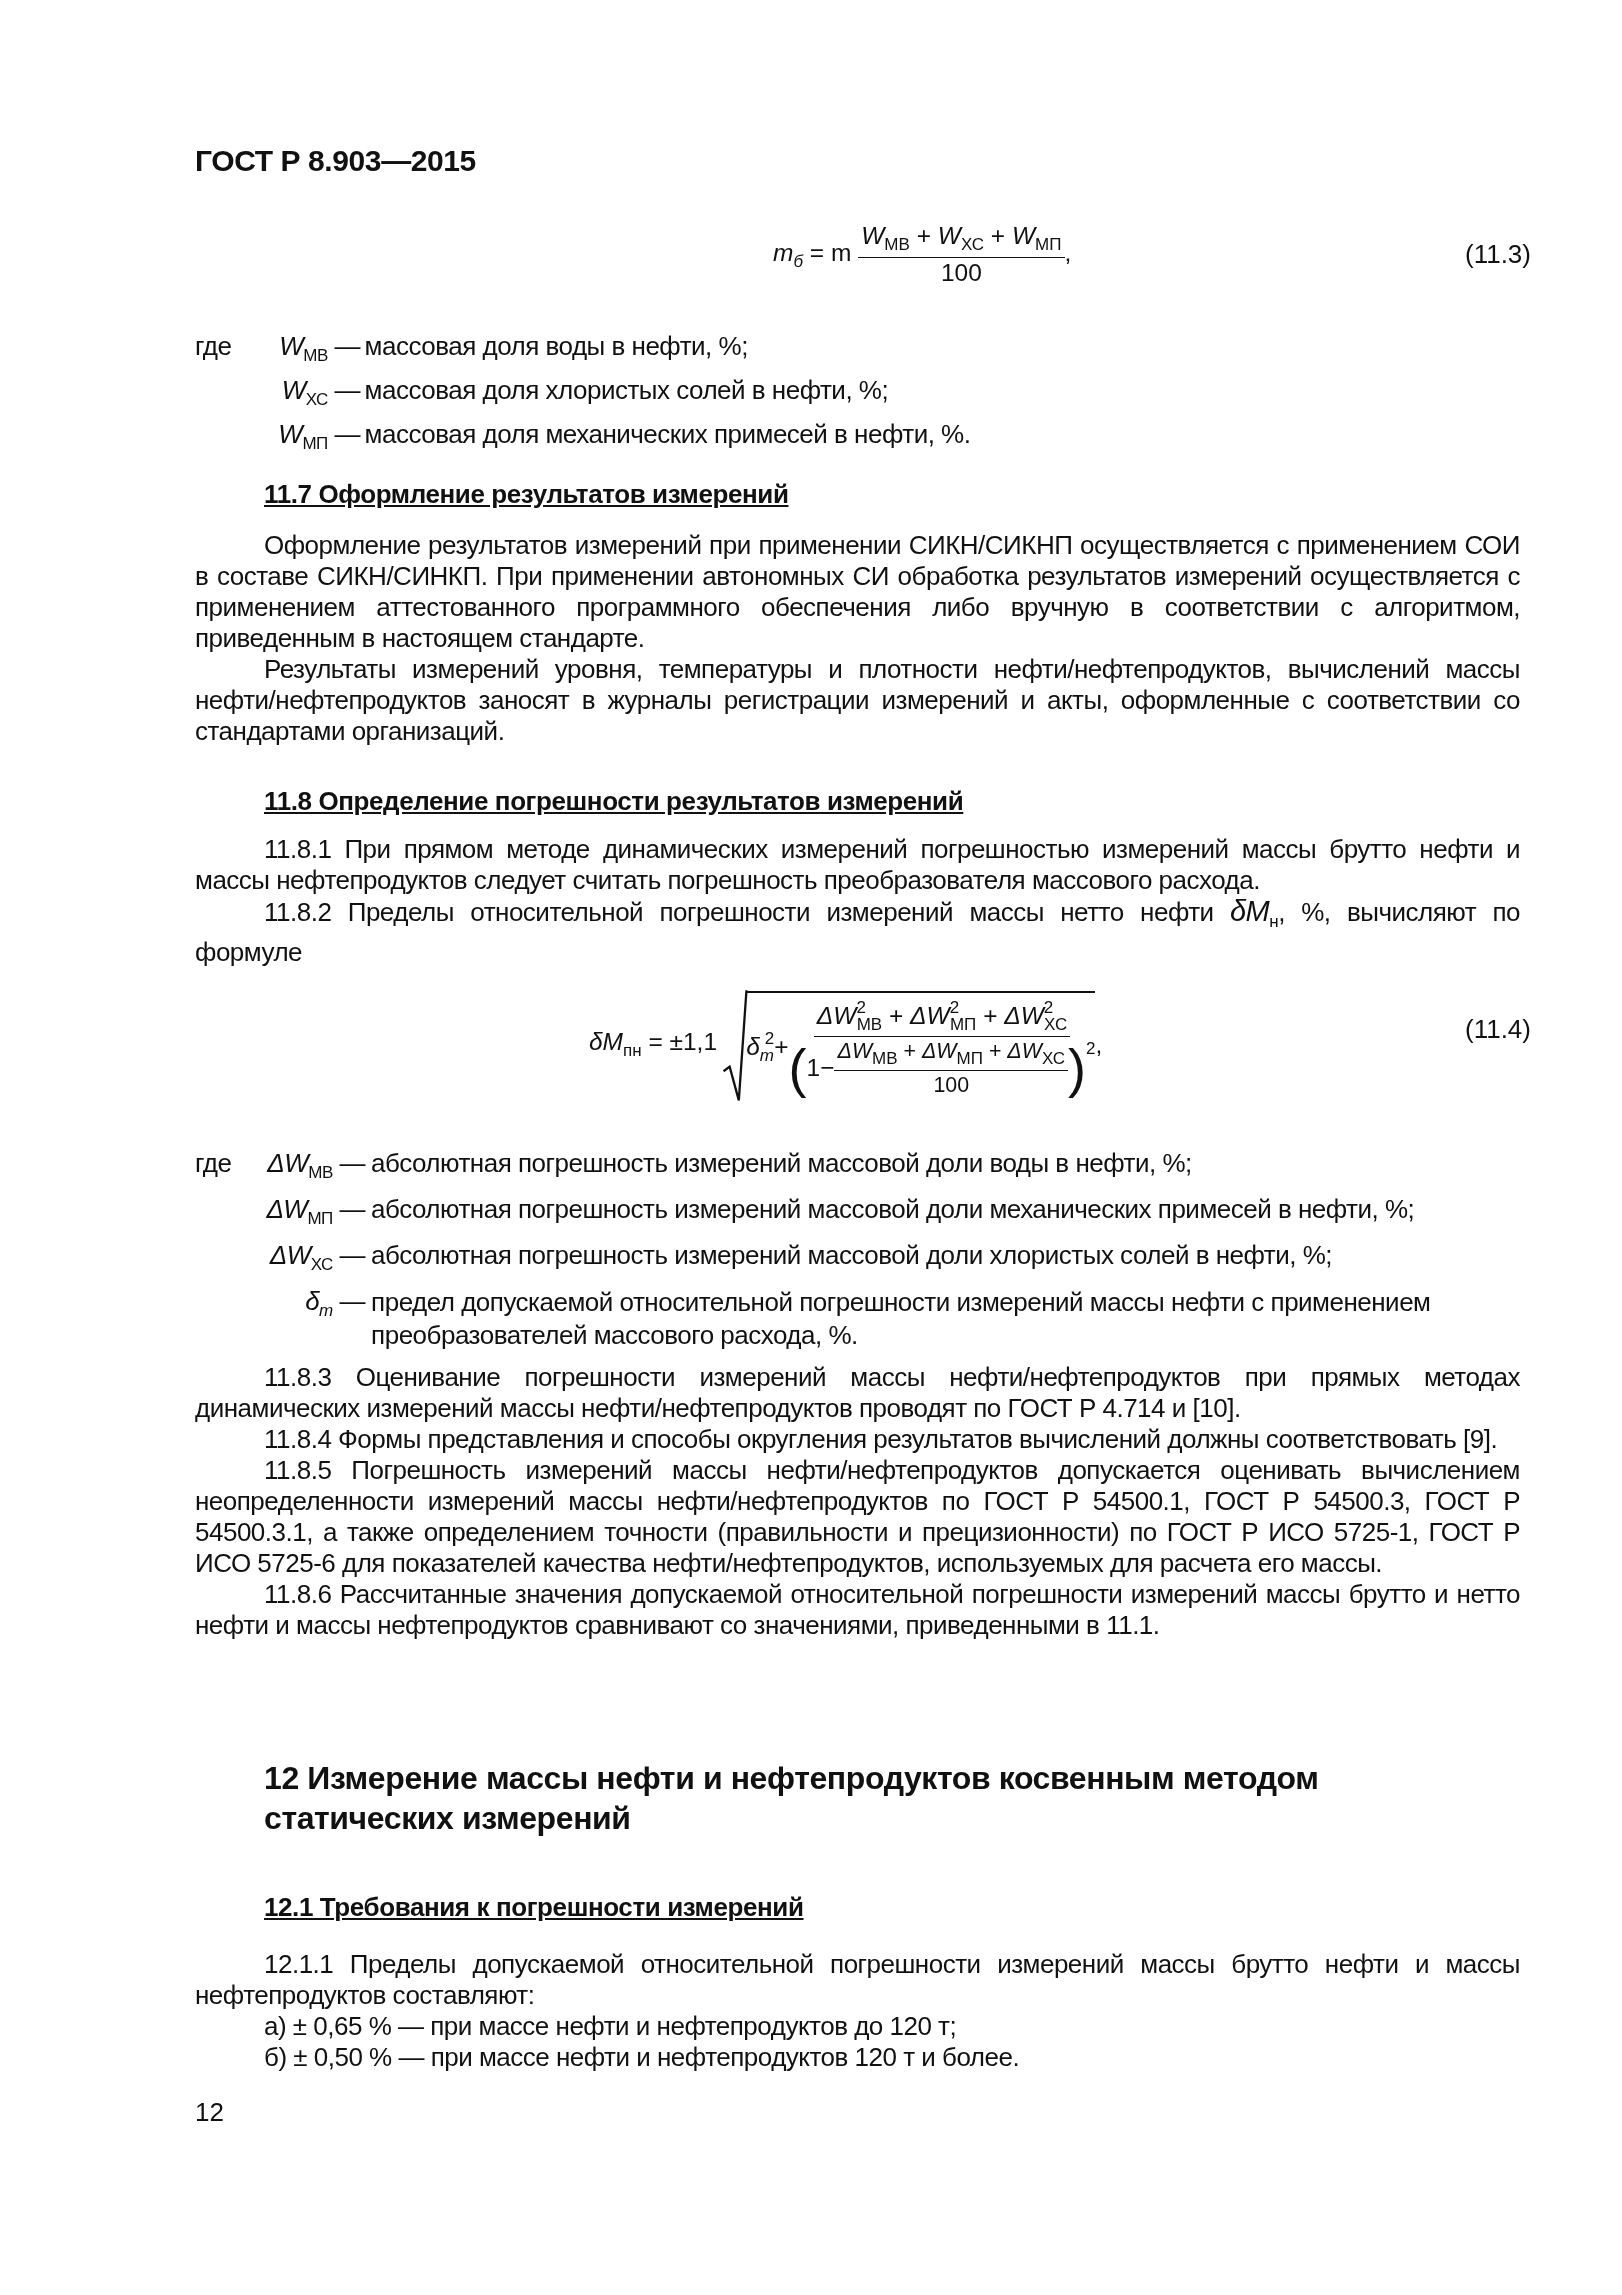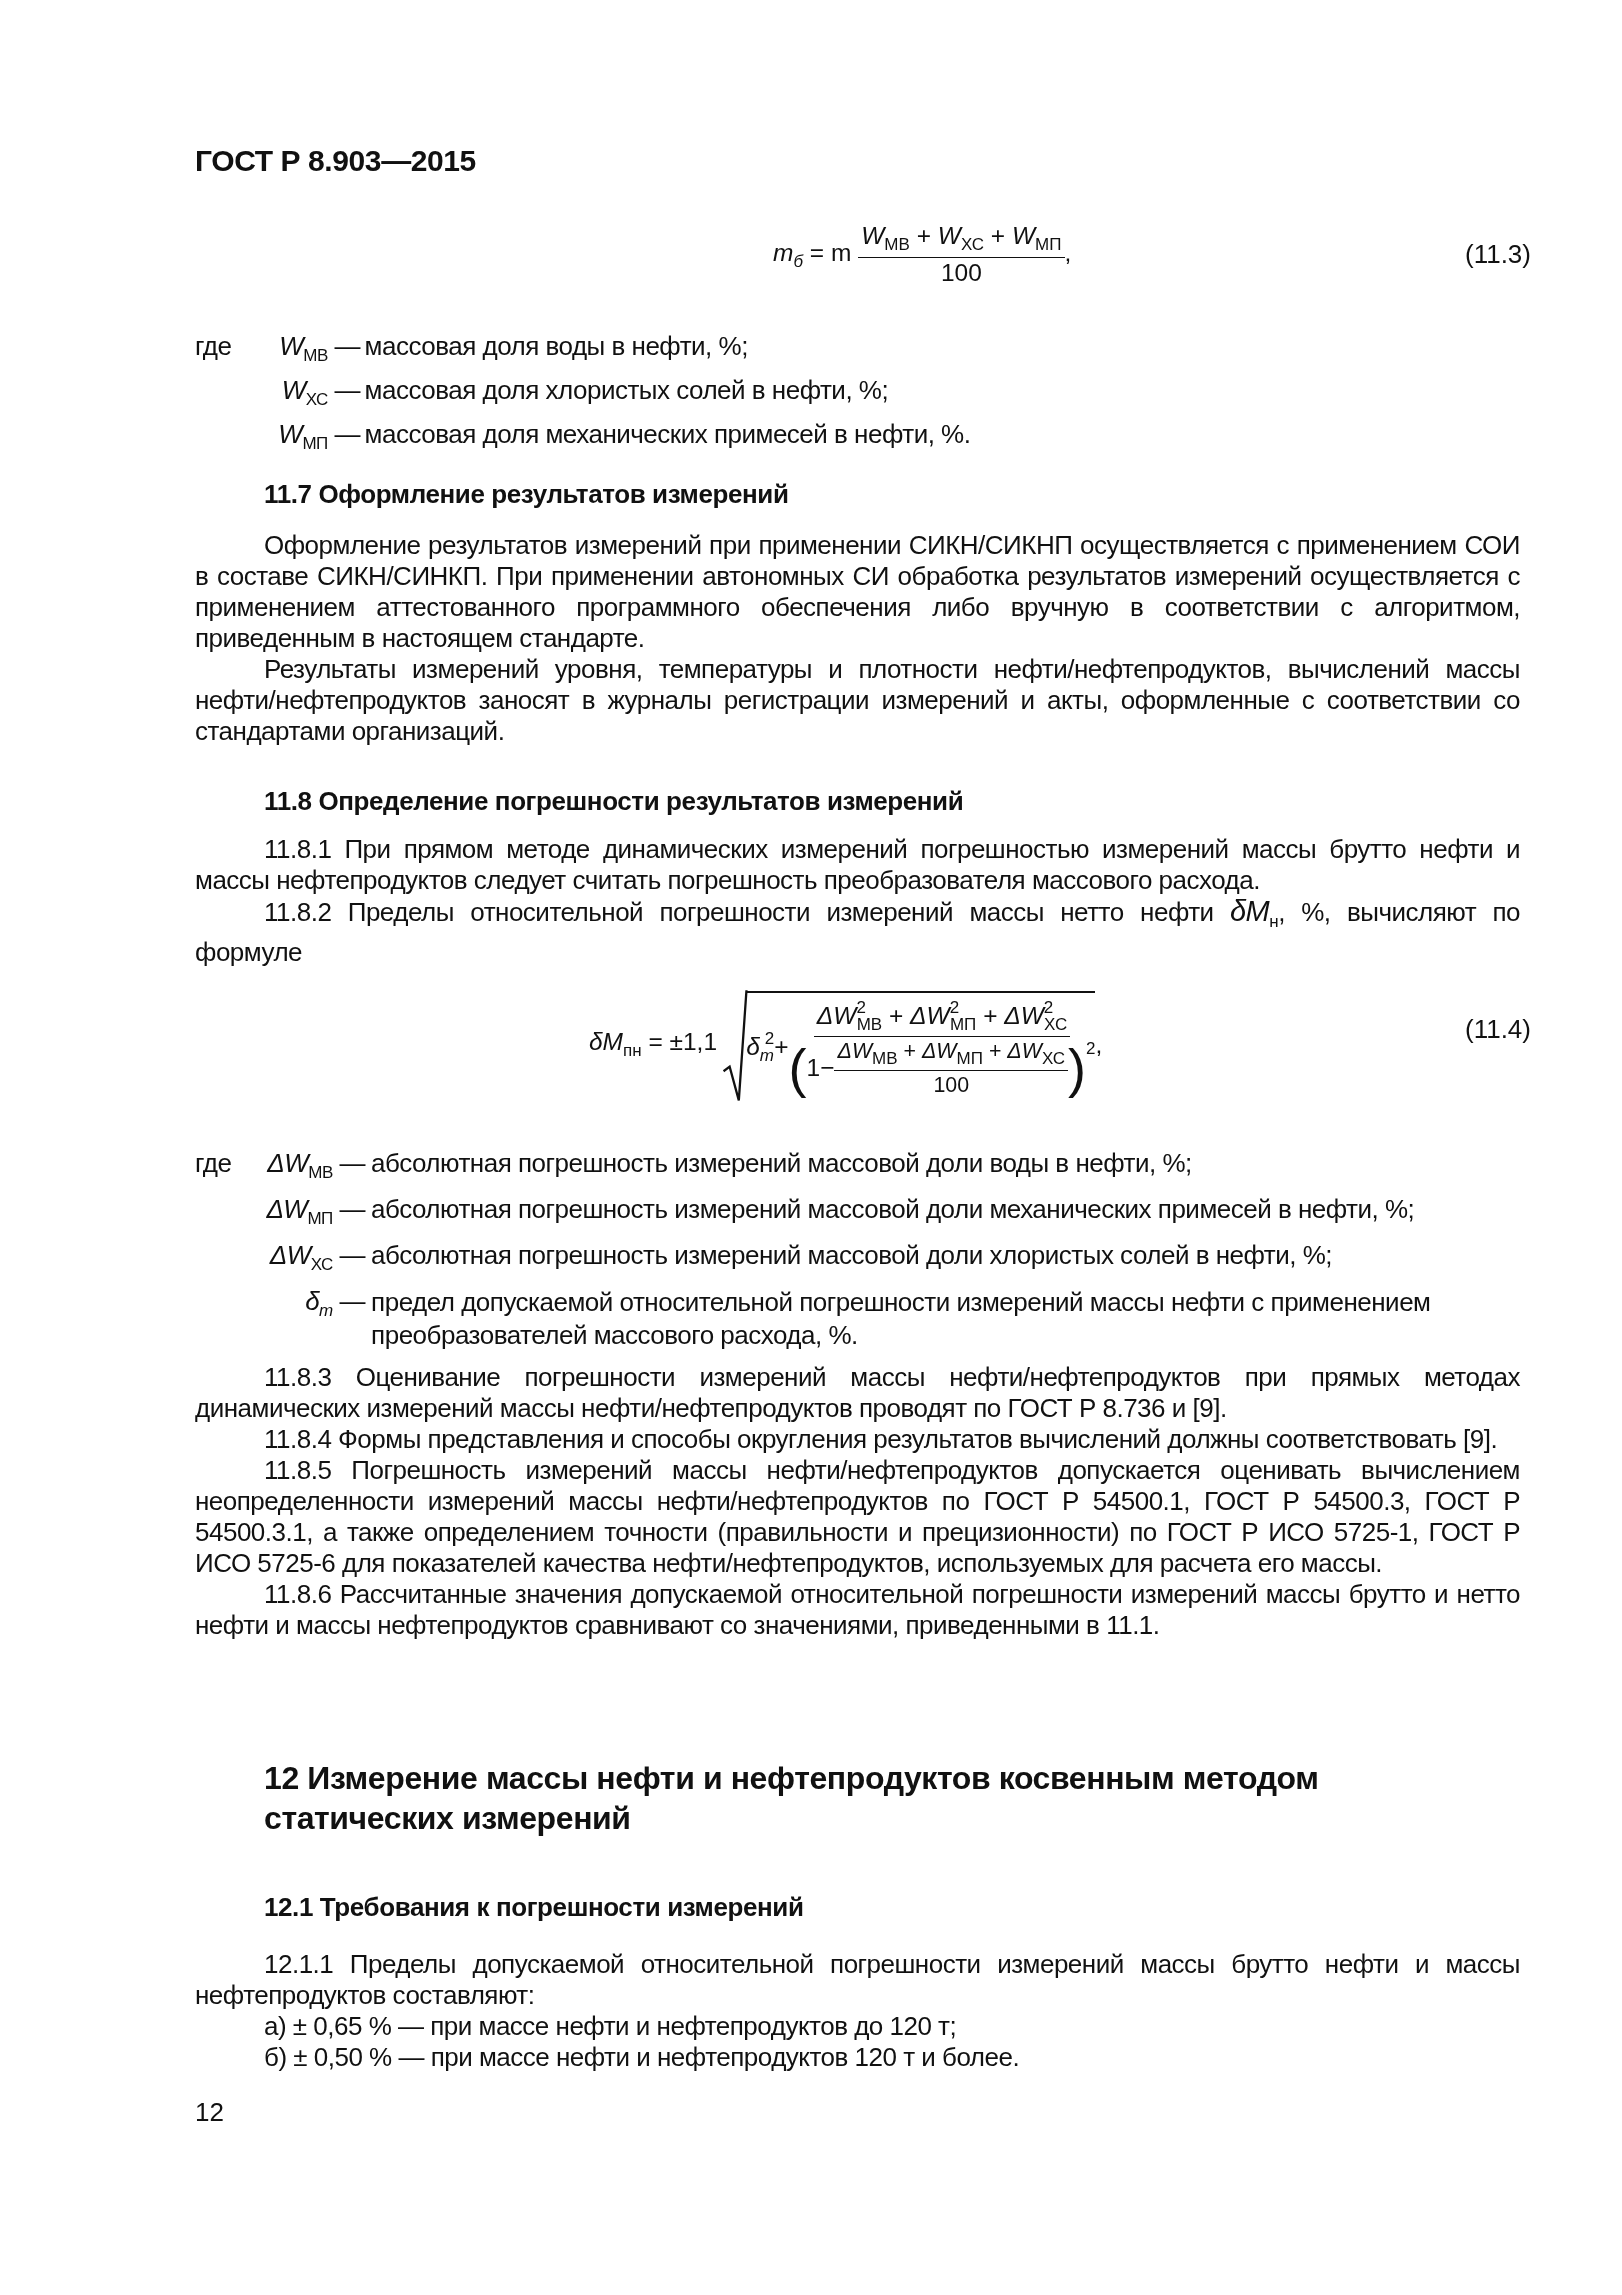--- a/index.html
+++ b/index.html
@@ -6,21 +6,21 @@
   body {
     width: 1623px; height: 2295px; position: relative; overflow: hidden;
     font-family: "Liberation Sans", sans-serif; color: #111111;
   }
   .abs { position: absolute; }
   .doc-header { left: 195px; top: 144px; font-size: 30px; font-weight: bold; letter-spacing: -0.4px; }
   .p {
     font-size: 26px; line-height: 31px; text-align: justify; text-indent: 69px;
     margin: 0; letter-spacing: -0.5px;
   }
-  .h2 { font-size: 26px; font-weight: bold; margin: 0; padding-left: 69px; letter-spacing: -0.4px; }
+  .h2 { font-size: 26px; font-weight: bold; margin: 0; padding-left: 69px; letter-spacing: -0.4px; text-decoration: underline; }
   .h1 { font-size: 32px; font-weight: bold; margin: 0; padding-left: 69px; line-height: 40px; letter-spacing: -0.4px; }
   i.v { font-style: italic; }
   sub { font-size: 17px; vertical-align: -6.1px; }
   sup { font-size: 17px; vertical-align: 10.7px; }
   .defs { font-size: 26px; line-height: 34px; letter-spacing: -0.5px; }
   .defs .row { display: flex; }
   .defs .where { width: 67px; }
   .defs .sym { width: 98px; text-align: right; padding-right: 4.6px; white-space: nowrap; }
   .defs .sym2 { width: 161px; text-align: right; padding-right: 6.1px; white-space: nowrap; }
   .defs .txt { flex: 1; }
@@ -125,21 +125,21 @@
     <span class="txt">абсолютная погрешность измерений массовой доли хлористых солей в нефти, %;</span>
   </div>
   <div class="row">
     <span class="where" style="width:55px"></span>
     <span class="sym2" style="width:115px"><i class="v">δ</i><sub style="font-style:italic">m</sub> <span>—</span></span>
     <span class="txt" style="line-height:33px; padding-top:2.3px;">предел допускаемой относительной погрешности измерений массы нефти с применением преобразователей массового расхода, %.</span>
   </div>
 </div>
 
 <div class="abs" style="left:195px; top:1362px; width:1325px;">
-  <p class="p">11.8.3 Оценивание погрешности измерений массы нефти/нефтепродуктов при прямых методах динамических измерений массы нефти/нефтепродуктов проводят по ГОСТ Р 8.736 и [9].</p>
+  <p class="p">11.8.3 Оценивание погрешности измерений массы нефти/нефтепродуктов при прямых методах динамических измерений массы нефти/нефтепродуктов проводят по ГОСТ Р 4.714 и [10].</p>
   <p class="p">11.8.4 Формы представления и способы округления результатов вычислений должны соответствовать [9].</p>
   <p class="p">11.8.5 Погрешность измерений массы нефти/нефтепродуктов допускается оценивать вычислением неопределенности измерений массы нефти/нефтепродуктов по ГОСТ Р 54500.1, ГОСТ Р 54500.3, ГОСТ Р 54500.3.1, а также определением точности (правильности и прецизионности) по ГОСТ Р ИСО 5725-1, ГОСТ Р ИСО 5725-6 для показателей качества нефти/нефтепродуктов, используемых для расчета его массы.</p>
   <p class="p">11.8.6 Рассчитанные значения допускаемой относительной погрешности измерений массы брутто и нетто нефти и массы нефтепродуктов сравнивают со значениями, приведенными в 11.1.</p>
 </div>
 
 <div class="abs" style="left:195px; top:1758px; width:1325px;">
   <h1 class="h1" style="padding-right:199px;">12 Измерение массы нефти и нефтепродуктов косвенным методом статических измерений</h1>
   <div style="height:54px"></div>
   <h2 class="h2">12.1 Требования к погрешности измерений</h2>
   <div style="height:26px"></div>

